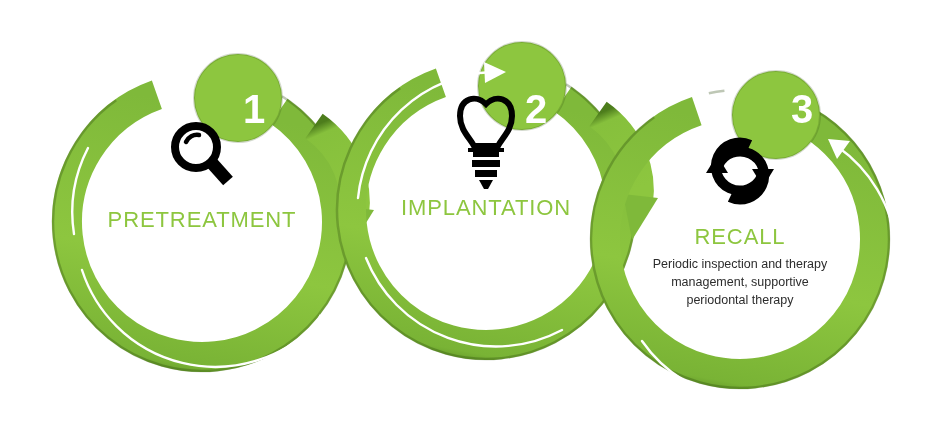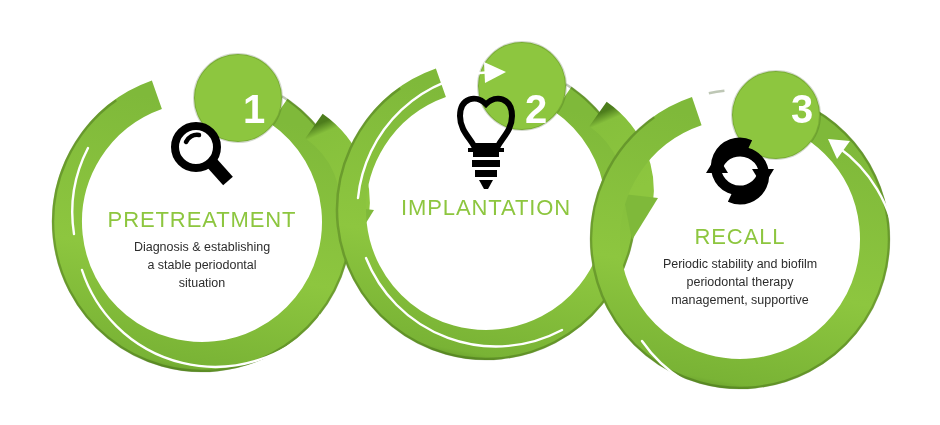--- a/index.html
+++ b/index.html
@@ -129,25 +129,20 @@
 
     <div class="stage-content">
       <div class="icon-wrap">
         <svg width="76" height="76" viewBox="0 0 76 76">
           <circle cx="32" cy="31" r="21" fill="none" stroke="#000000" stroke-width="8"></circle>
           <path d="M 22 26 A 12 12 0 0 1 35 19" fill="none" stroke="#000000" stroke-width="4.5" stroke-linecap="round"></path>
           <line x1="47" y1="46" x2="64" y2="65" stroke="#000000" stroke-width="13" stroke-linecap="butt"></line>
         </svg>
       </div>
       <div class="stage-title">PRETREATMENT</div>
-      <div class="stage-desc">
-        <span class="ln">Diagnosis &amp; establishing</span>
-        <span class="ln">a stable periodontal</span>
-        <span class="ln">situation</span>
-      </div>
     </div>
   </div>
 
   <div class="stage stage-2">
     <svg class="ring-svg" viewBox="0 0 368 368">
       <defs>
         <linearGradient id="g2a" x1="0" y1="0" x2="1" y2="0.3">
           <stop offset="0" stop-color="#4d7d1c"></stop>
           <stop offset="0.09" stop-color="#79b335"></stop>
           <stop offset="0.45" stop-color="#8dc63f"></stop>
@@ -223,23 +218,23 @@
           <path d="M 16 42 A 24 24 0 1 1 40 66" fill="none" stroke="#000000" stroke-width="10" stroke-linecap="butt" transform="rotate(25 38 38)"></path>
 
           <path d="M 60 34 A 24 24 0 1 1 36 10" fill="none" stroke="#000000" stroke-width="10" stroke-linecap="butt" transform="rotate(25 38 38)"></path>
 
           <path d="M 50 36 L 72 36 L 61 54 Z" fill="#000000"></path>
           <path d="M 4 40 L 26 40 L 15 22 Z" fill="#000000"></path>
         </svg>
       </div>
       <div class="stage-title">RECALL</div>
       <div class="stage-desc">
-        <span class="ln">Periodic stability and biofilm</span>
+        <span class="ln">Periodic inspection and therapy</span>
+        <span class="ln">management, supportive</span>
         <span class="ln">periodontal therapy</span>
-        <span class="ln">management, supportive</span>
       </div>
     </div>
   </div>
 
   <div class="badge-number badge-1">1</div>
   <div class="badge-number badge-2">2</div>
   <div class="badge-number badge-3">3</div>
 
 </div>
 

